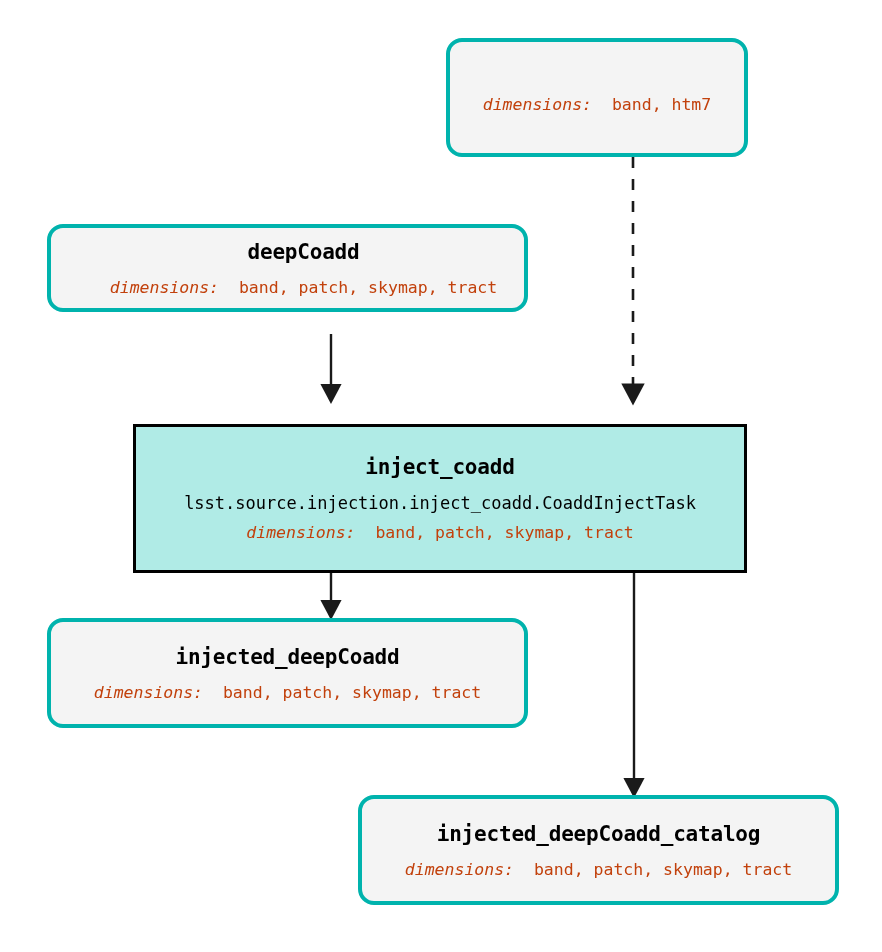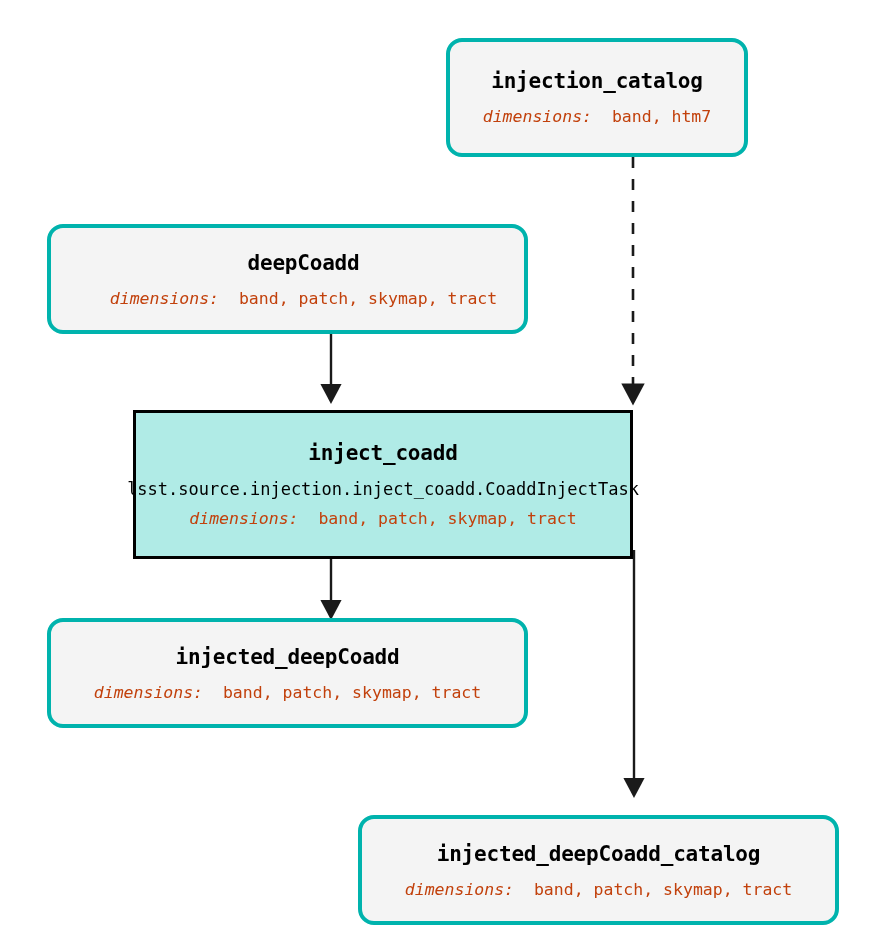--- a/index.html
+++ b/index.html
@@ -114,53 +114,52 @@
     <g>
       <line x1="331" y1="550" x2="331" y2="602" stroke="#1a1a1a" stroke-width="2.4" marker-end="url(#arrowhead)"></line>
     </g>
 
     <g>
       <line x1="634" y1="550" x2="634" y2="780" stroke="#1a1a1a" stroke-width="2.4" marker-end="url(#arrowhead)"></line>
     </g>
   </svg>
 
   <div class="node dataset" style="left:446px; top:38px; width:302px; height:119px;">
-    <div class="node-title">injection_catalog</div>
     <div class="node-dims">
       <span class="dims-key">dimensions:</span>
       <span class="dims-val" style="white-space: pre;"> band, htm7</span>
     </div>
   </div>
 
-  <div class="node dataset" style="left:47px; top:224px; width:481px; height:110px;padding-left:32px;">
+  <div class="node dataset" style="left:47px; top:224px; width:481px; height:88px;padding-left:32px;">
     <div class="node-title">deepCoadd</div>
     <div class="node-dims">
       <span class="dims-key">dimensions:</span>
       <span class="dims-val" style="white-space: pre;"> band, patch, skymap, tract</span>
     </div>
   </div>
 
-  <div class="node task" style="left:133px; top:410px; width:500px; height:149px;">
+  <div class="node task" style="left:133px; top:424px; width:614px; height:149px;">
     <div class="node-title">inject_coadd</div>
     <div class="node-class">lsst.source.injection.inject_coadd.CoaddInjectTask</div>
     <div class="node-dims">
       <span class="dims-key">dimensions:</span>
       <span class="dims-val" style="white-space: pre;"> band, patch, skymap, tract</span>
     </div>
   </div>
 
   <div class="node dataset" style="left:47px; top:618px; width:481px; height:110px;">
     <div class="node-title">injected_deepCoadd</div>
     <div class="node-dims">
       <span class="dims-key">dimensions:</span>
       <span class="dims-val" style="white-space: pre;"> band, patch, skymap, tract</span>
     </div>
   </div>
 
-  <div class="node dataset" style="left:358px; top:795px; width:481px; height:110px;margin-top:20px;">
+  <div class="node dataset" style="left:358px; top:795px; width:481px; height:110px;">
     <div class="node-title">injected_deepCoadd_catalog</div>
     <div class="node-dims">
       <span class="dims-key">dimensions:</span>
       <span class="dims-val" style="white-space: pre;"> band, patch, skymap, tract</span>
     </div>
   </div>
 
 </div>
 
 </body></html>

